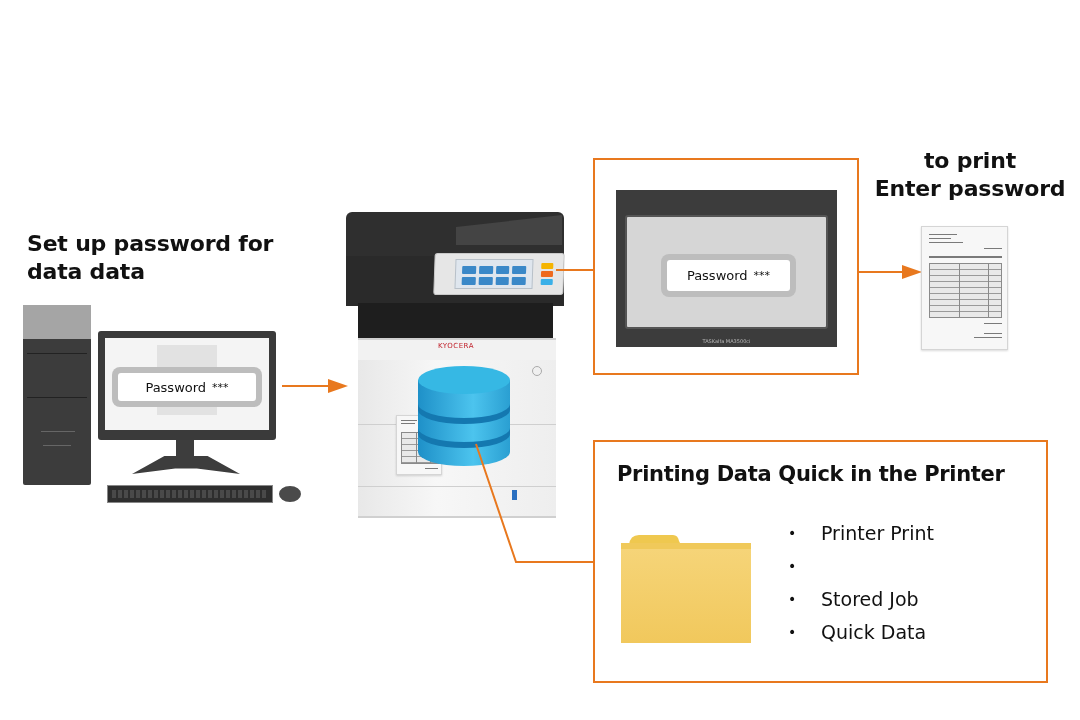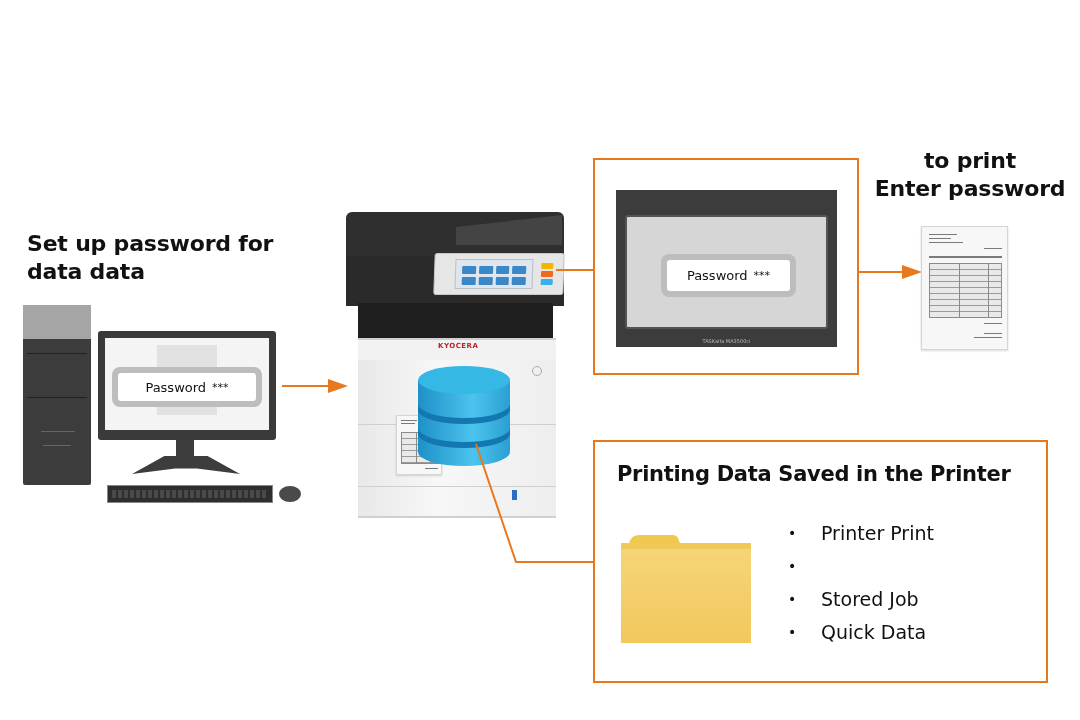--- a/index.html
+++ b/index.html
@@ -29,21 +29,21 @@
     
     .adf { left: 346px; top: 212px; width: 218px; height: 46px; background: #2f2f2f; border-radius: 6px 6px 0 0; }
     .adf-tray { left: 456px; top: 215px; width: 106px; height: 30px; background: #444; clip-path: polygon(0 40%, 100% 0, 100% 100%, 0 100%); }
     .scanner { left: 346px; top: 256px; width: 218px; height: 50px; background: #2a2a2a; }
     .output-bay { left: 358px; top: 303px; width: 195px; height: 36px; background: #1e1e1e; }
     .panel { left: 434px; top: 253px; width: 130px; height: 42px; background: #e6e6e6; border: 1px solid #c9c9c9; border-radius: 3px; transform: skewX(-2deg); }
     .panel-screen { position: absolute; left: 20px; top: 5px; width: 78px; height: 30px; background: #dfe6ee; border: 1px solid #b8c0c8; display: grid; grid-template-columns: repeat(4, 1fr); gap: 3px; padding: 6px 6px 3px; }
     .panel-screen span { background: #3a88c8; border-radius: 1px; }
     .panel-btn { position: absolute; left: 106px; width: 12px; height: 6px; border-radius: 1px; }
     .body-top { left: 358px; top: 338px; width: 198px; height: 24px; background: #f2f2f2; border-top: 2px solid #d0d0d0; }
-    .logo { left: 438px; top: 342px; font-size: 7px; color: #c0202a; letter-spacing: 0.5px; font-weight: bold; }
+    .logo { left: 438px; top: 342px; font-size: 7px; color: #c0202a; letter-spacing: 0.5px; font-weight: normal; }
     .body { left: 358px; top: 360px; width: 198px; height: 158px; background: linear-gradient(90deg, #e8e8e8, #f7f7f7 40%, #eeeeee); border-bottom: 2px solid #d0d0d0; }
     .drawer-line { position: absolute; left: 0; right: 0; height: 1px; background: #cfcfcf; }
     .power { left: 532px; top: 366px; width: 10px; height: 10px; border: 1px solid #aaa; border-radius: 50%; }
     .usb { left: 512px; top: 490px; width: 5px; height: 10px; background: #2a6fc0; }
 
     
     .db { left: 418px; top: 366px; width: 92px; height: 100px; }
 
     
     .paper { background: #f7f7f7; border: 1px solid #d5d5d5; box-shadow: 0 1px 2px rgba(0,0,0,0.15); }
@@ -196,21 +196,21 @@
   <div class="pline" style="left:62px; top:96px; width:18px; height:1px;"></div>
   <div class="pline" style="left:62px; top:106px; width:18px; height:1px;"></div>
   <div class="pline" style="left:52px; top:110px; width:28px; height:1px;"></div>
 </div>
 
 <svg class="abs" style="left:470px; top:440px;" width="130" height="130">
   <polyline points="6,4 46,122 124,122" fill="none" stroke="#e8781e" stroke-width="2"></polyline>
 </svg>
 
 <div class="abs frame" style="left:593px; top:440px; width:455px; height:243px;"></div>
-<div class="abs box-title">Printing Data Saved in the Printer</div>
+<div class="abs box-title">Printing Data Quick in the Printer</div>
 
 <svg class="abs folder" viewBox="0 0 130 108">
   <defs>
     <linearGradient id="fg" x1="0" y1="0" x2="0" y2="1">
       <stop offset="0" stop-color="#f6d57a"></stop>
       <stop offset="1" stop-color="#f1c85c"></stop>
     </linearGradient>
   </defs>
   <path d="M8,10 Q9,0 18,0 L52,0 Q57,0 58,6 L60,10 Z" fill="#efc84f"></path>
   <rect x="0" y="8" width="130" height="100" fill="url(#fg)"></rect>

